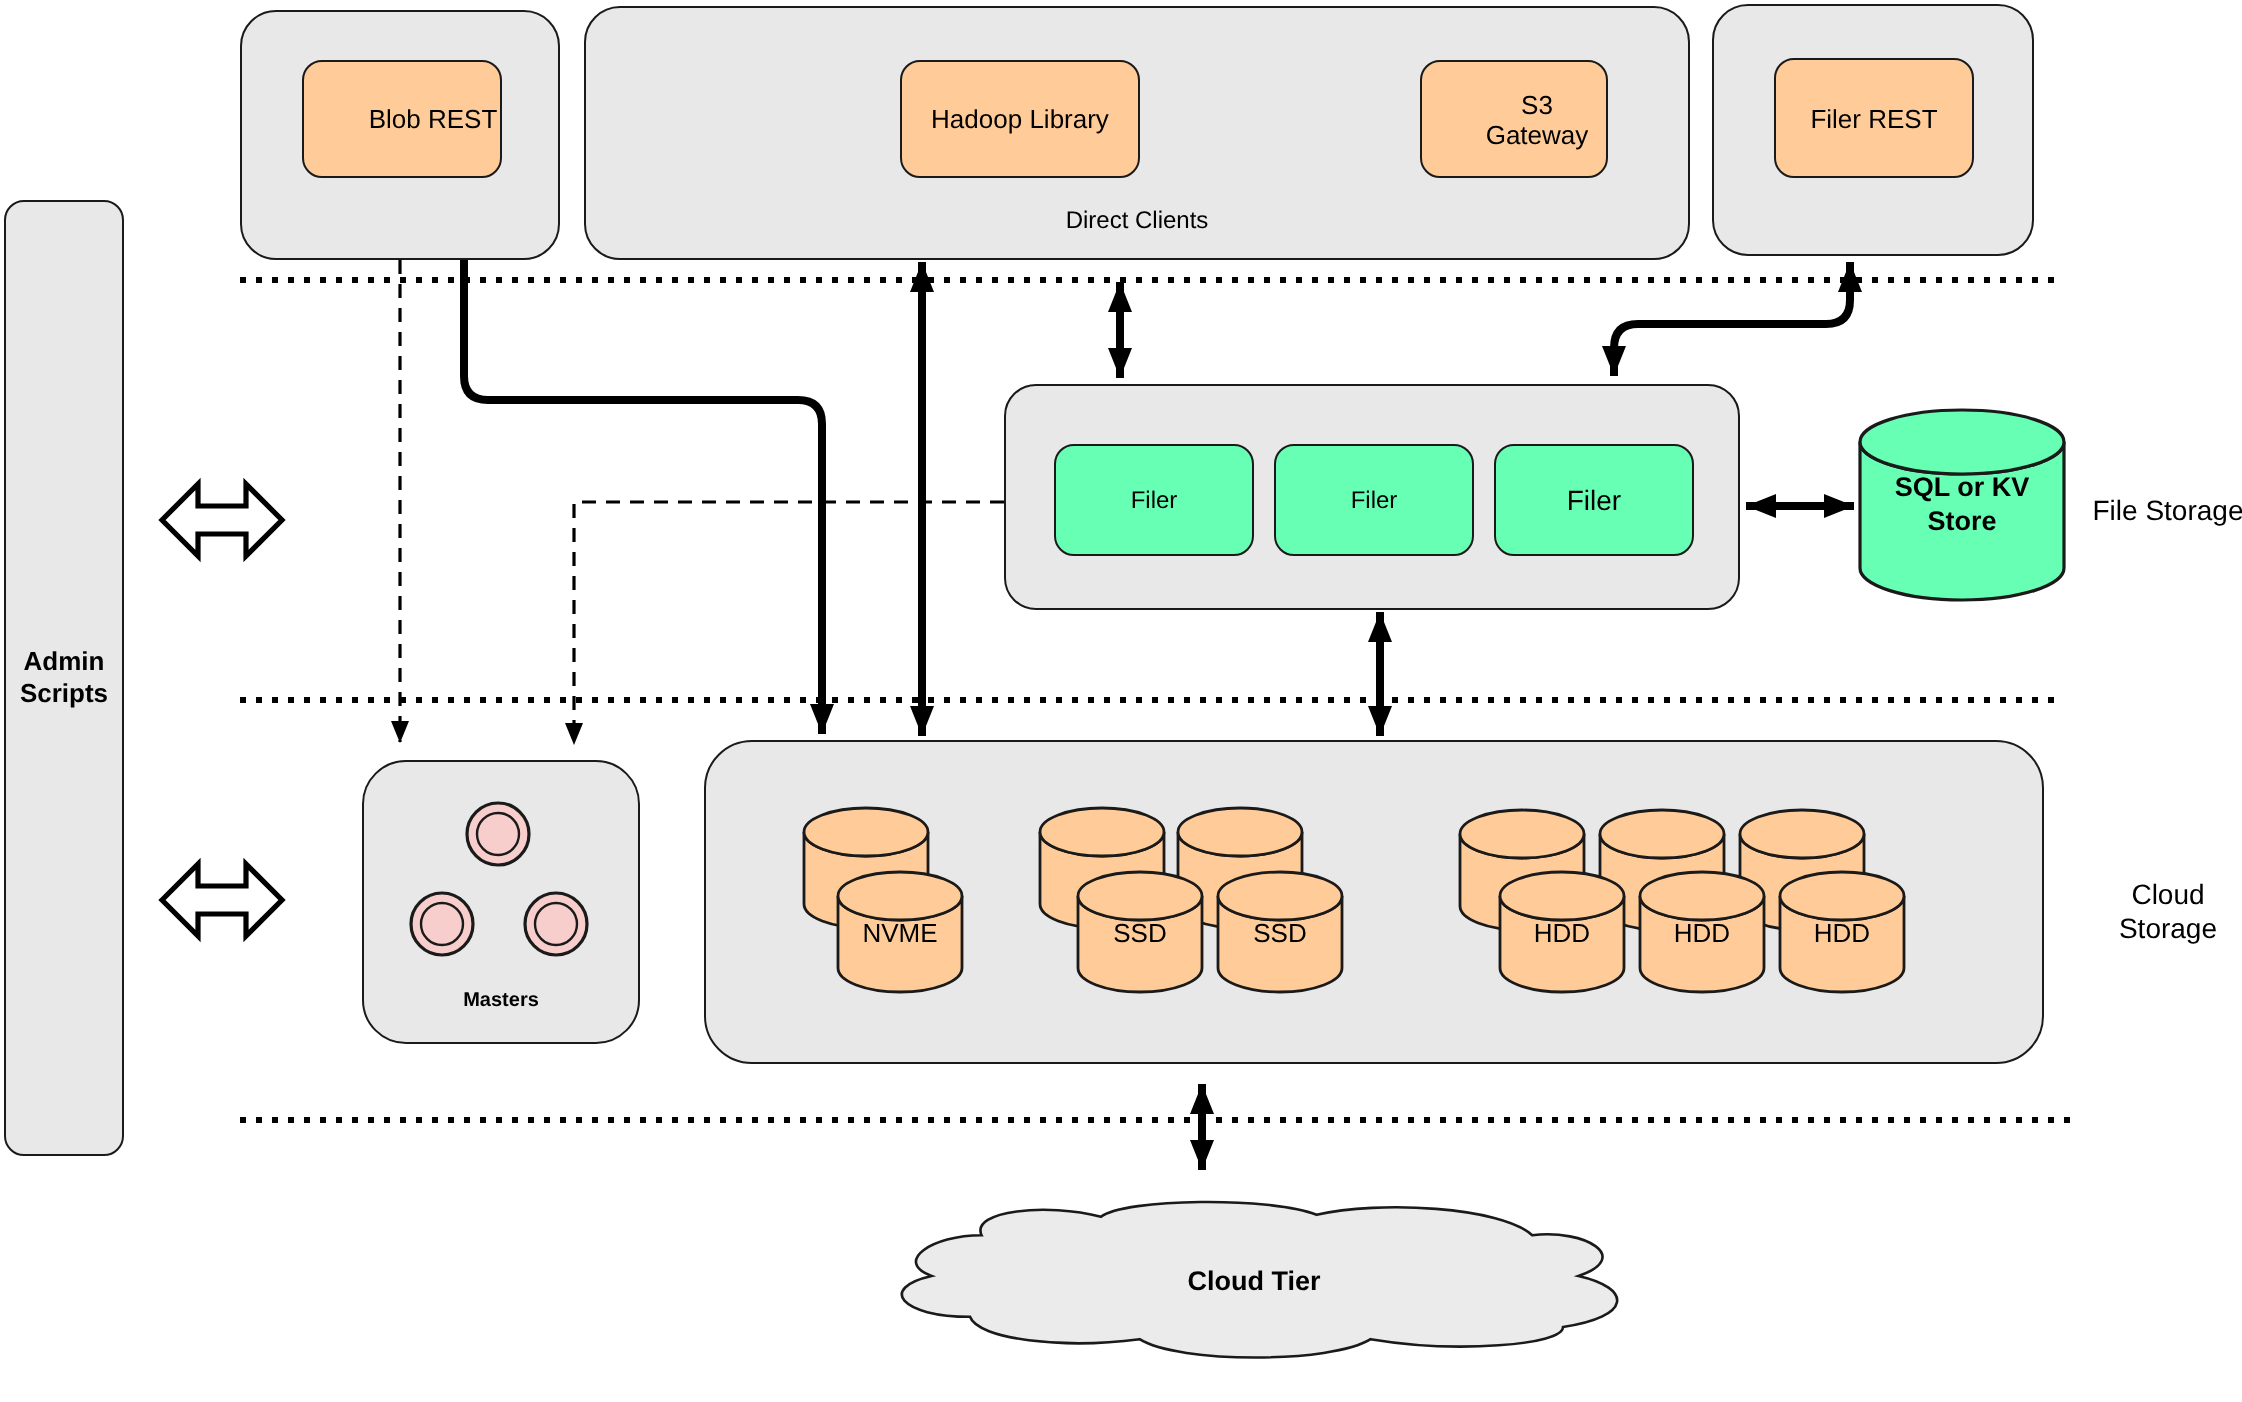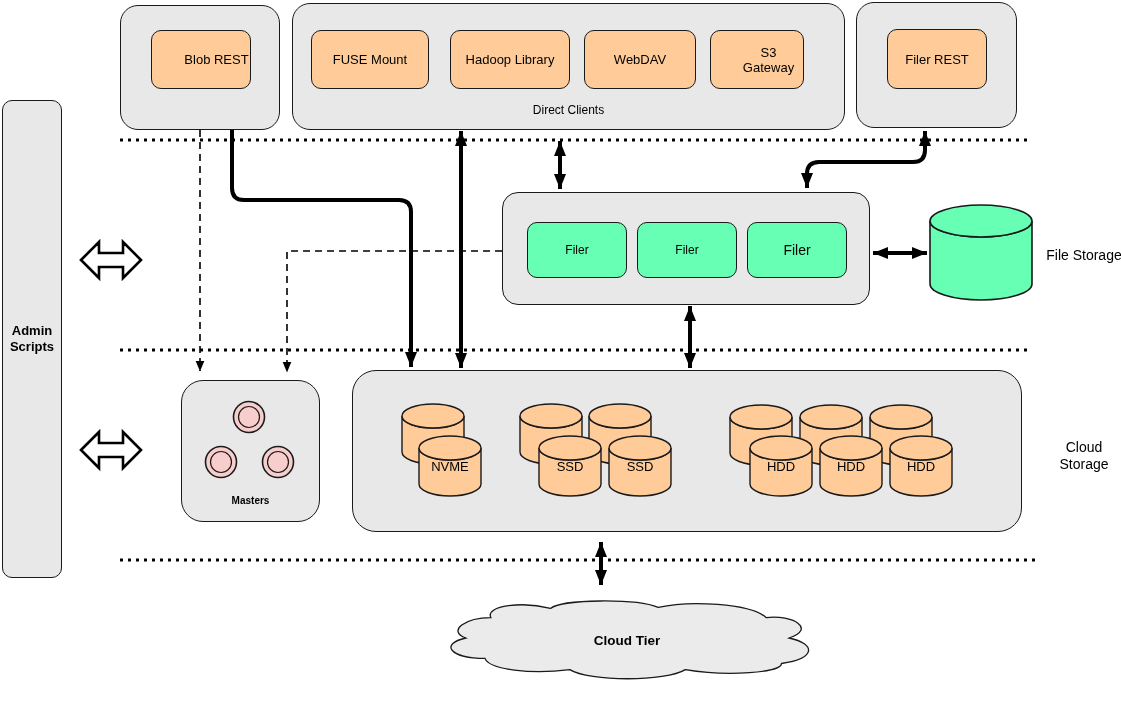--- a/index.html
+++ b/index.html
@@ -59,23 +59,21 @@
 <div class="canvas">
 
   <div class="abs container ctr-label" style="left:2px;top:100px;width:60px;height:478px;border-radius:10px;">
     <span class="bold" style="font-size:13px;line-height:1.2;text-align:center;">Admin Scripts</span>
   </div>
 
   <div class="abs container" style="left:120px;top:5px;width:160px;height:125px;"></div>
   <div class="abs obox" style="left:151px;top:30px;width:100px;height:59px;padding-left:31px;">Blob REST</div>
 
   <div class="abs container" style="left:292px;top:3px;width:553px;height:127px;"></div>
-  <div class="abs obox" style="left:311px;top:30px;width:118px;height:59px;">FUSE Mount</div>
   <div class="abs obox" style="left:450px;top:30px;width:120px;height:59px;">Hadoop Library</div>
-  <div class="abs obox" style="left:584px;top:30px;width:112px;height:59px;">WebDAV</div>
   <div class="abs obox" style="left:710px;top:30px;width:94px;height:59px;padding-left:23px;">S3 Gateway</div>
   <div class="abs small-label lbl" style="left:292px;top:100px;width:553px;height:20px;z-index:2;">Direct Clients</div>
 
   <div class="abs container" style="left:856px;top:2px;width:161px;height:126px;"></div>
   <div class="abs obox" style="left:887px;top:29px;width:100px;height:60px;">Filer REST</div>
 
   <div class="abs container" style="left:502px;top:192px;width:368px;height:113px;border-radius:16px;"></div>
   <div class="abs gbox" style="left:527px;top:222px;width:100px;height:56px;">Filer</div>
   <div class="abs gbox" style="left:637px;top:222px;width:100px;height:56px;">Filer</div>
   <div class="abs gbox big" style="left:747px;top:222px;width:100px;height:56px;">Filer</div>
@@ -185,20 +183,21 @@
       <ellipse class="cyl-o" cx="921" cy="448" rx="31" ry="12"></ellipse>
     </g>
 
     <path class="cloud-shape" d="M490.8,617.6 C465.8,617.6 446.6,630.8 465.8,638 C438.9,644.1 450.4,658.4 485,658.4
          C488.9,669.6 531.3,674.7 569.8,669.6 C589,681.8 666,681.8 685.3,669.6
          C727.6,676.7 781.5,672.7 781.5,663.5 C816.2,658.4 816.2,644.1 789.2,638
          C816.2,628.8 793.1,614.5 766.1,617.6 C750.7,603.3 689.1,600.2 658.3,607.4
          C635.2,598.2 562.1,599.2 550.5,608.4 C523.6,601.3 485,605.3 490.8,617.6 Z"></path>
   </svg>
 
+  <div class="abs bold lbl" style="left:935px;top:233px;width:92px;height:40px;font-size:13.5px;line-height:1.25;text-align:center;z-index:3;">SQL or KV Store</div>
 
   <div class="abs side-label lbl" style="left:1046px;top:236px;width:76px;height:40px;">File Storage</div>
   <div class="abs side-label lbl" style="left:1046px;top:436px;width:76px;height:40px;">Cloud Storage</div>
 
   <div class="abs cyl-label lbl" style="left:419px;top:457px;width:62px;height:18px;">NVME</div>
   <div class="abs cyl-label lbl" style="left:539px;top:457px;width:62px;height:18px;">SSD</div>
   <div class="abs cyl-label lbl" style="left:609px;top:457px;width:62px;height:18px;">SSD</div>
   <div class="abs cyl-label lbl" style="left:750px;top:457px;width:62px;height:18px;">HDD</div>
   <div class="abs cyl-label lbl" style="left:820px;top:457px;width:62px;height:18px;">HDD</div>
   <div class="abs cyl-label lbl" style="left:890px;top:457px;width:62px;height:18px;">HDD</div>

